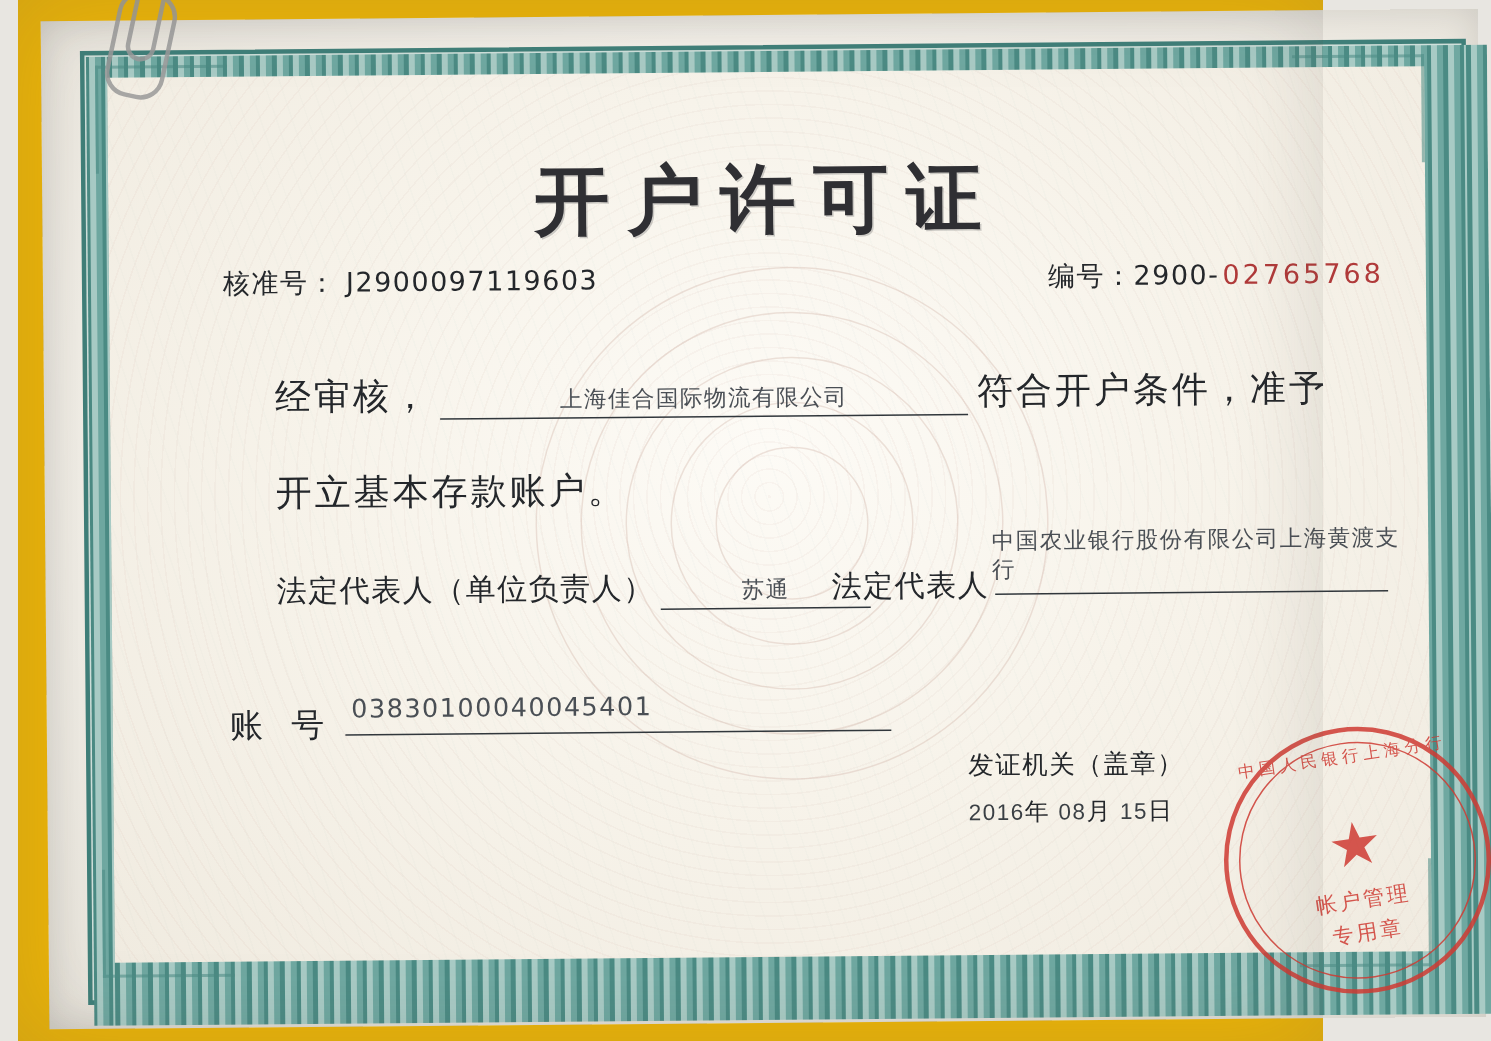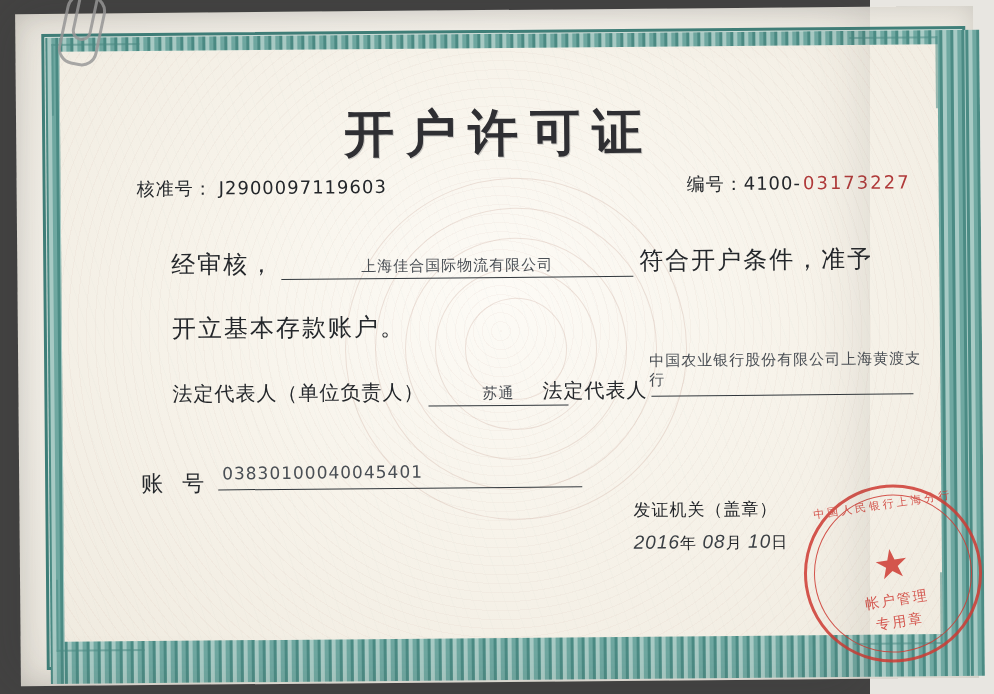--- a/index.html
+++ b/index.html
@@ -18,25 +18,25 @@
     position: relative;
     width: 994px;
     height: 694px;
     background: #e8e6e1;
     overflow: hidden;
   }
 
   
   #cert-photo {
     position: absolute;
-    left: 0;
+    left: 12px;
     top: 0;
     width: 870px;
     height: 694px;
-    background: #404040;
+    background: #eab308;
   }
 
   
   #paper {
     position: absolute;
     left: 18px;
     top: 10px;
     width: 958px;
     height: 672px;
     background:
@@ -213,21 +213,21 @@
     left: 4px;
     top: -24px;
     font-size: 17px;
     letter-spacing: 1px;
     color: #4a4f55;
   }
 
   #issuer-block { position: absolute; left: 570px; top: 452px; font-size: 17px; color: #24272b; }
   #issuer-label { letter-spacing: 1px; }
   #date-line { margin-top: 10px; font-size: 16px; letter-spacing: 1px; position: relative; }
-  .dnum { font-size: 19px; color: #3a3f44; font-style: italic; }
+  .dnum { font-size: 15px; color: #3a3f44; }
 
   
   #seal {
     position: absolute;
     left: 740px;
     top: 440px;
     width: 172px;
     height: 172px;
     border-radius: 50%;
     border: 3px solid #cf3b33;
@@ -336,21 +336,21 @@
 
       <div id="content">
 
         <div id="title">开户许可证</div>
 
         <div class="row" id="approval-row">
           <span id="approval-label">核准号：</span><span id="approval-value">J2900097119603</span>
         </div>
 
         <div class="row" id="serial-row">
-          <span id="serial-label">编号：</span><span id="serial-prefix">4100-</span><span id="serial-number">03173227</span>
+          <span id="serial-label">编号：</span><span id="serial-prefix">2900-</span><span id="serial-number">02765768</span>
         </div>
 
         <div class="row" id="body-line1">
           <span class="seg">经审核，</span><span id="blank-company">上海佳合国际物流有限公司</span><span class="seg">符合开户条件，准予</span>
         </div>
 
         <div class="row" id="body-line2">开立基本存款账户。</div>
 
         <div class="row" id="legal-row">
           <span id="legal-label">法定代表人（单位负责人）</span><span id="blank-legal">苏通</span>
@@ -362,21 +362,21 @@
 
         <div class="row" id="account-row">
           <span id="account-label">账 号</span><span id="blank-account"><span id="account-value">03830100040045401</span></span>
         </div>
 
         <div id="issuer-block">
           <div id="issuer-label">发证机关（盖章）</div>
           <div id="date-line">
             <span class="dnum">2016</span><span>年</span>
             <span class="dnum">08</span><span>月</span>
-            <span class="dnum">10</span><span>日</span>
+            <span class="dnum">15</span><span>日</span>
           </div>
         </div>
 
         <div id="seal">
           <div class="seal-inner"></div>
           <div class="seal-top-text">中国人民银行上海分行</div>
           <div class="star">★</div>
           <div class="seal-mid-text">帐户管理</div>
           <div class="seal-bot-text">专用章</div>
         </div>

